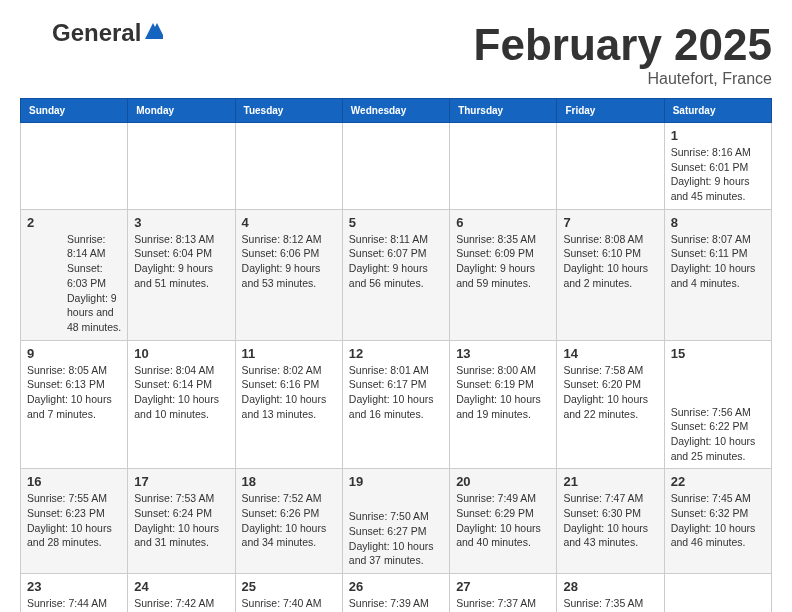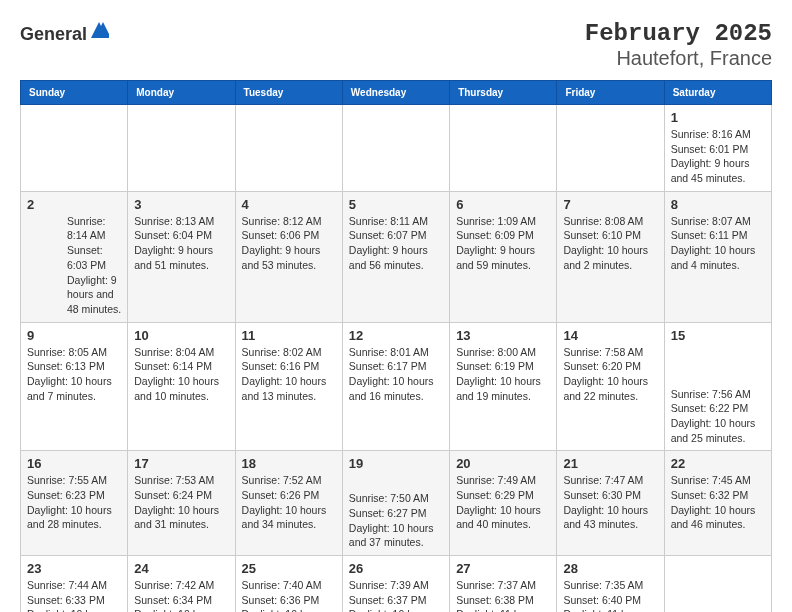--- a/index.html
+++ b/index.html
@@ -14,42 +14,42 @@
       display: flex;
       justify-content: space-between;
       align-items: flex-start;
       margin-bottom: 10px;
     }
     .logo {
       display: flex;
       align-items: center;
     }
     .logo-text {
-      font-size: 18px;
+      font-size: 24px;
       font-weight: bold;
       line-height: 1.1;
+      margin-left: 32px;
     }
     .logo-general { color: #333; }
     .logo-blue { color: #1565c0; }
     .logo-icon {
       width: 20px;
       height: 20px;
       margin-left: 2px;
     }
     .title-block {
       text-align: right;
     }
     .month-title {
-      font-size: 24px;
+      font-size: 44px;
       font-weight: bold;
       color: #333;
-      font-family: Liberation Mono, monospace;
     }
     .location {
-      font-size: 20px;
+      font-size: 16px;
       color: #555;
     }
     .calendar {
       width: 100%;
       border-collapse: collapse;
       border: 1px solid #ccc;
     }
     .calendar th {
       background-color: #1565c0;
       color: white;
@@ -153,21 +153,21 @@
 Daylight: 9 hours and 53 minutes.</div>
         </td>
         <td>
           <span class="day-number">5</span>
           <div class="day-info" style="white-space: pre-line;">Sunrise: 8:11 AM
 Sunset: 6:07 PM
 Daylight: 9 hours and 56 minutes.</div>
         </td>
         <td>
           <span class="day-number">6</span>
-          <div class="day-info" style="white-space: pre-line;">Sunrise: 1:09 AM
+          <div class="day-info" style="white-space: pre-line;">Sunrise: 8:35 AM
 Sunset: 6:09 PM
 Daylight: 9 hours and 59 minutes.</div>
         </td>
         <td>
           <span class="day-number">7</span>
           <div class="day-info" style="white-space: pre-line;">Sunrise: 8:08 AM
 Sunset: 6:10 PM
 Daylight: 10 hours and 2 minutes.</div>
         </td>
         <td>

